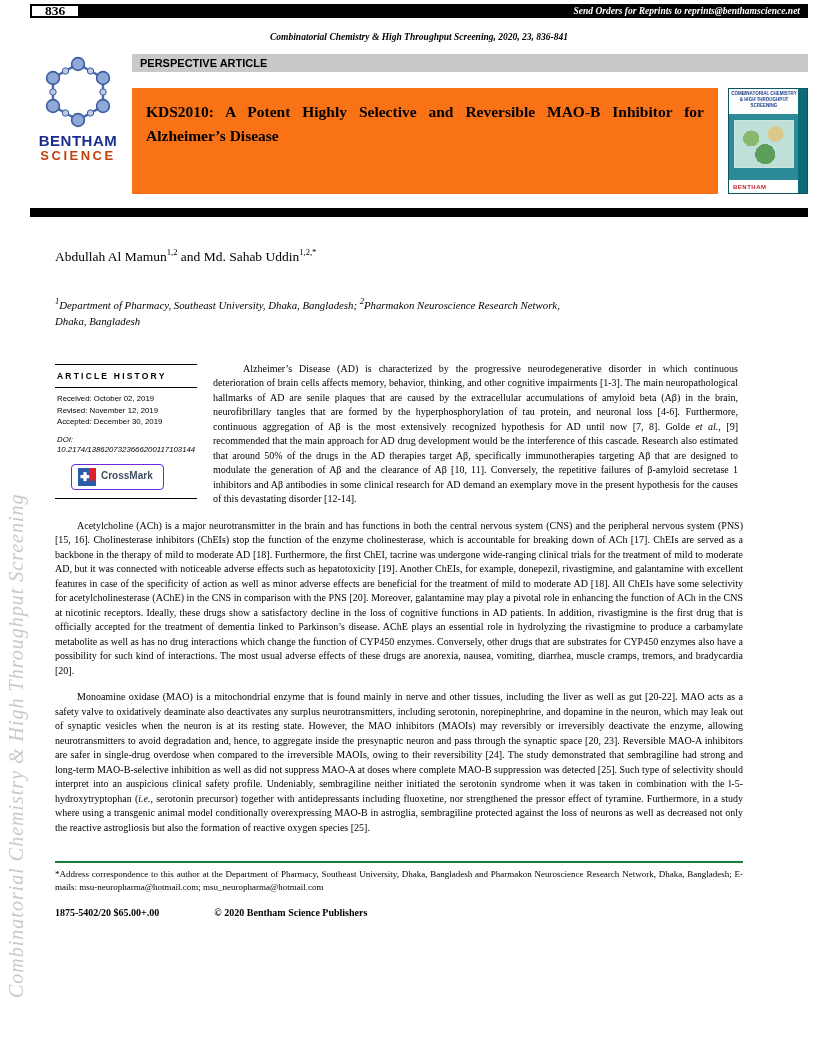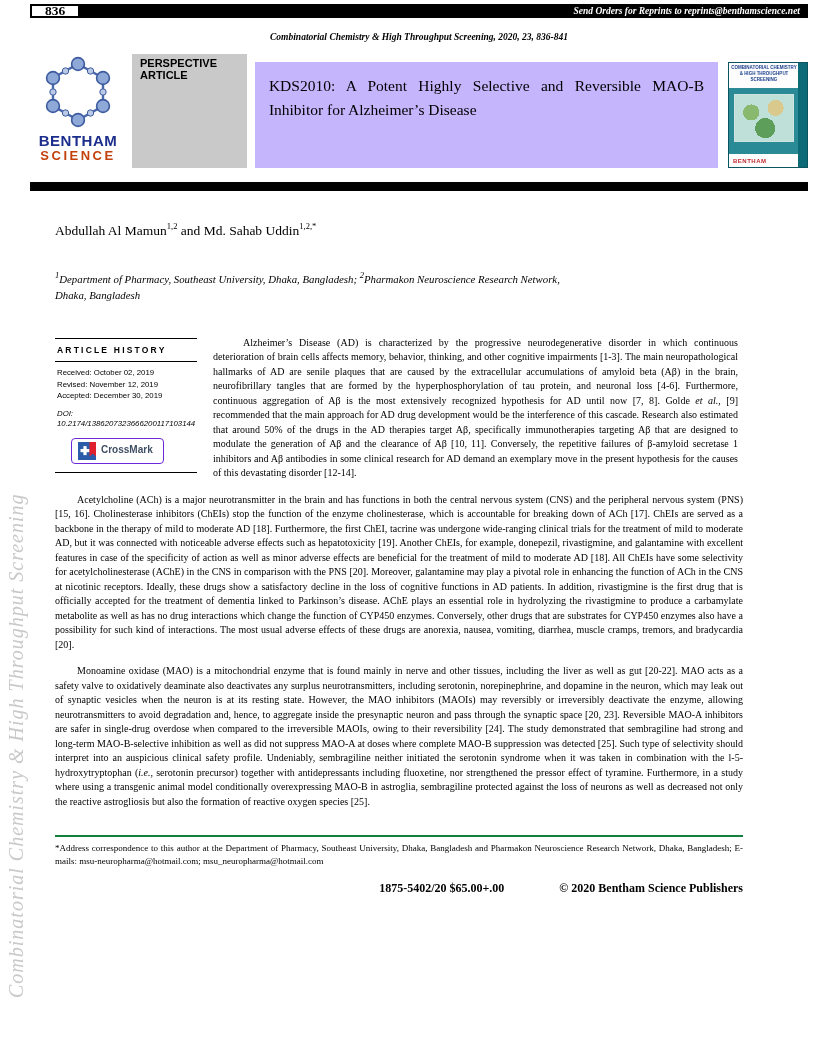--- a/index.html
+++ b/index.html
@@ -15,24 +15,24 @@
   .pageno { background:#fff; border:2px solid #000; display:flex; align-items:center; padding:0 13px; font-weight:bold; font-size:13.5px; }
   .reprint { margin-left:auto; color:#fff; font-weight:bold; font-style:italic; font-size:9.5px; display:flex; align-items:center; padding-right:8px; }
   
   .citation { text-align:center; font-size:9.5px; font-weight:bold; font-style:italic; margin-top:14px; }
   
   .masthead { display:flex; margin-top:12px; }
   .logo-col { width:96px; flex-shrink:0; display:flex; flex-direction:column; align-items:center; padding-top:2px; }
   .logo-name { line-height:1.05; text-align:center; font-family:"Liberation Sans", sans-serif; margin-top:3px; }
   .logo-name .l1 { font-size:15px; font-weight:bold; color:#1c2e8c; letter-spacing:0.5px; }
   .logo-name .l2 { font-size:13px; font-weight:bold; color:#c2410c; letter-spacing:2.5px; }
-  .mast-center { flex:1; display:flex; flex-direction:row; margin-left:6px;gap:8px; }
+  .mast-center { flex:1; display:flex; flex-direction:column; margin-left:6px;gap:8px; }
   .type-bar { background:#c9c9c9; font-family:"Liberation Sans", sans-serif; font-weight:bold; font-size:11px; padding:3px 8px; }
   .mast-row { display:flex; margin-top:8px; }
-  .title-box { flex:1; background:#c4b5fd; padding:12px 14px 16px; font-size:15.5px; font-weight:normal; line-height:1.55; text-align:justify; }
+  .title-box { flex:1; background:#f97316; padding:12px 14px 16px; font-size:15.5px; font-weight:bold; line-height:1.55; text-align:justify; }
   .cover { width:80px; height:106px; margin-left:10px; flex-shrink:0; position:relative; border:1px solid #0a5560; background:#2a8b96; overflow:hidden; }
   .cover-top { background:#fdfdfd; height:25px; font-family:"Liberation Sans", sans-serif; font-weight:bold; color:#1a3f8c; font-size:4.5px; line-height:1.35; text-align:center; padding:2px 10px 0 2px; }
   .cover-side { position:absolute; top:0; right:0; width:9px; height:100%; background:#0d6b78; }
   .cover-map { position:absolute; left:5px; top:31px; width:60px; height:48px; border:1px solid #cfe3e0;
     background:
       radial-gradient(circle at 28% 38%, #89b96e 0 8px, rgba(0,0,0,0) 8px),
       radial-gradient(circle at 70% 28%, #d9c98c 0 8px, rgba(0,0,0,0) 8px),
       radial-gradient(circle at 52% 72%, #5d9e5a 0 10px, rgba(0,0,0,0) 10px),
       #bfe0d8; }
   .cover-bottom { position:absolute; bottom:0; left:0; right:9px; height:13px; background:#fff; display:flex; align-items:center; padding-left:4px; }
@@ -50,21 +50,21 @@
   .hb-head { font-size:8.5px; font-weight:bold; letter-spacing:2.2px; padding:4px 0 4px 2px; }
   .hb-dates { font-size:7.8px; line-height:11.5px; padding:5px 0 2px 2px; }
   .hb-doi { font-style:italic; font-size:7.8px; line-height:10.5px; padding:5px 0 2px 2px; }
   .crossmark { display:inline-flex; align-items:center; gap:5px; border:1px solid #6d28d9; border-radius:4px; padding:3px 10px 3px 6px; margin:6px 0 8px 16px; background:#fff; }
   .cm-text { font-size:10px; color:#3f4f63; font-weight:bold; font-family:"Liberation Sans", sans-serif; }
   .para { margin:12px 0 0; text-indent:22px; clear:left; }
   .abstract { margin:5px; text-indent:30px; clear:none; }
   .it { font-style:italic; }
   
   .footnote { margin-top:26px; border-top:2px solid #15803d; padding-top:5px; font-size:9px; line-height:12.5px; text-align:justify; }
-  .footline { margin-top:14px; display:flex; justify-content:flex-end; gap:55px; font-weight:bold; font-size:12px; }
+  .footline { margin-top:14px; display:flex; justify-content:flex-start; gap:55px; font-weight:bold; font-size:10px; }
   
   .sidebar-journal { position:absolute; left:5px; top:368px; height:630px; writing-mode:vertical-rl; transform:rotate(180deg); font-style:italic; font-size:20px; color:#c9c9c9; letter-spacing:1px; white-space:nowrap; }
 </style>
 </head>
 <body>
 
 <div class="page">
 
   <div class="sidebar-journal">Combinatorial Chemistry &amp; High Throughput Screening</div>
 

